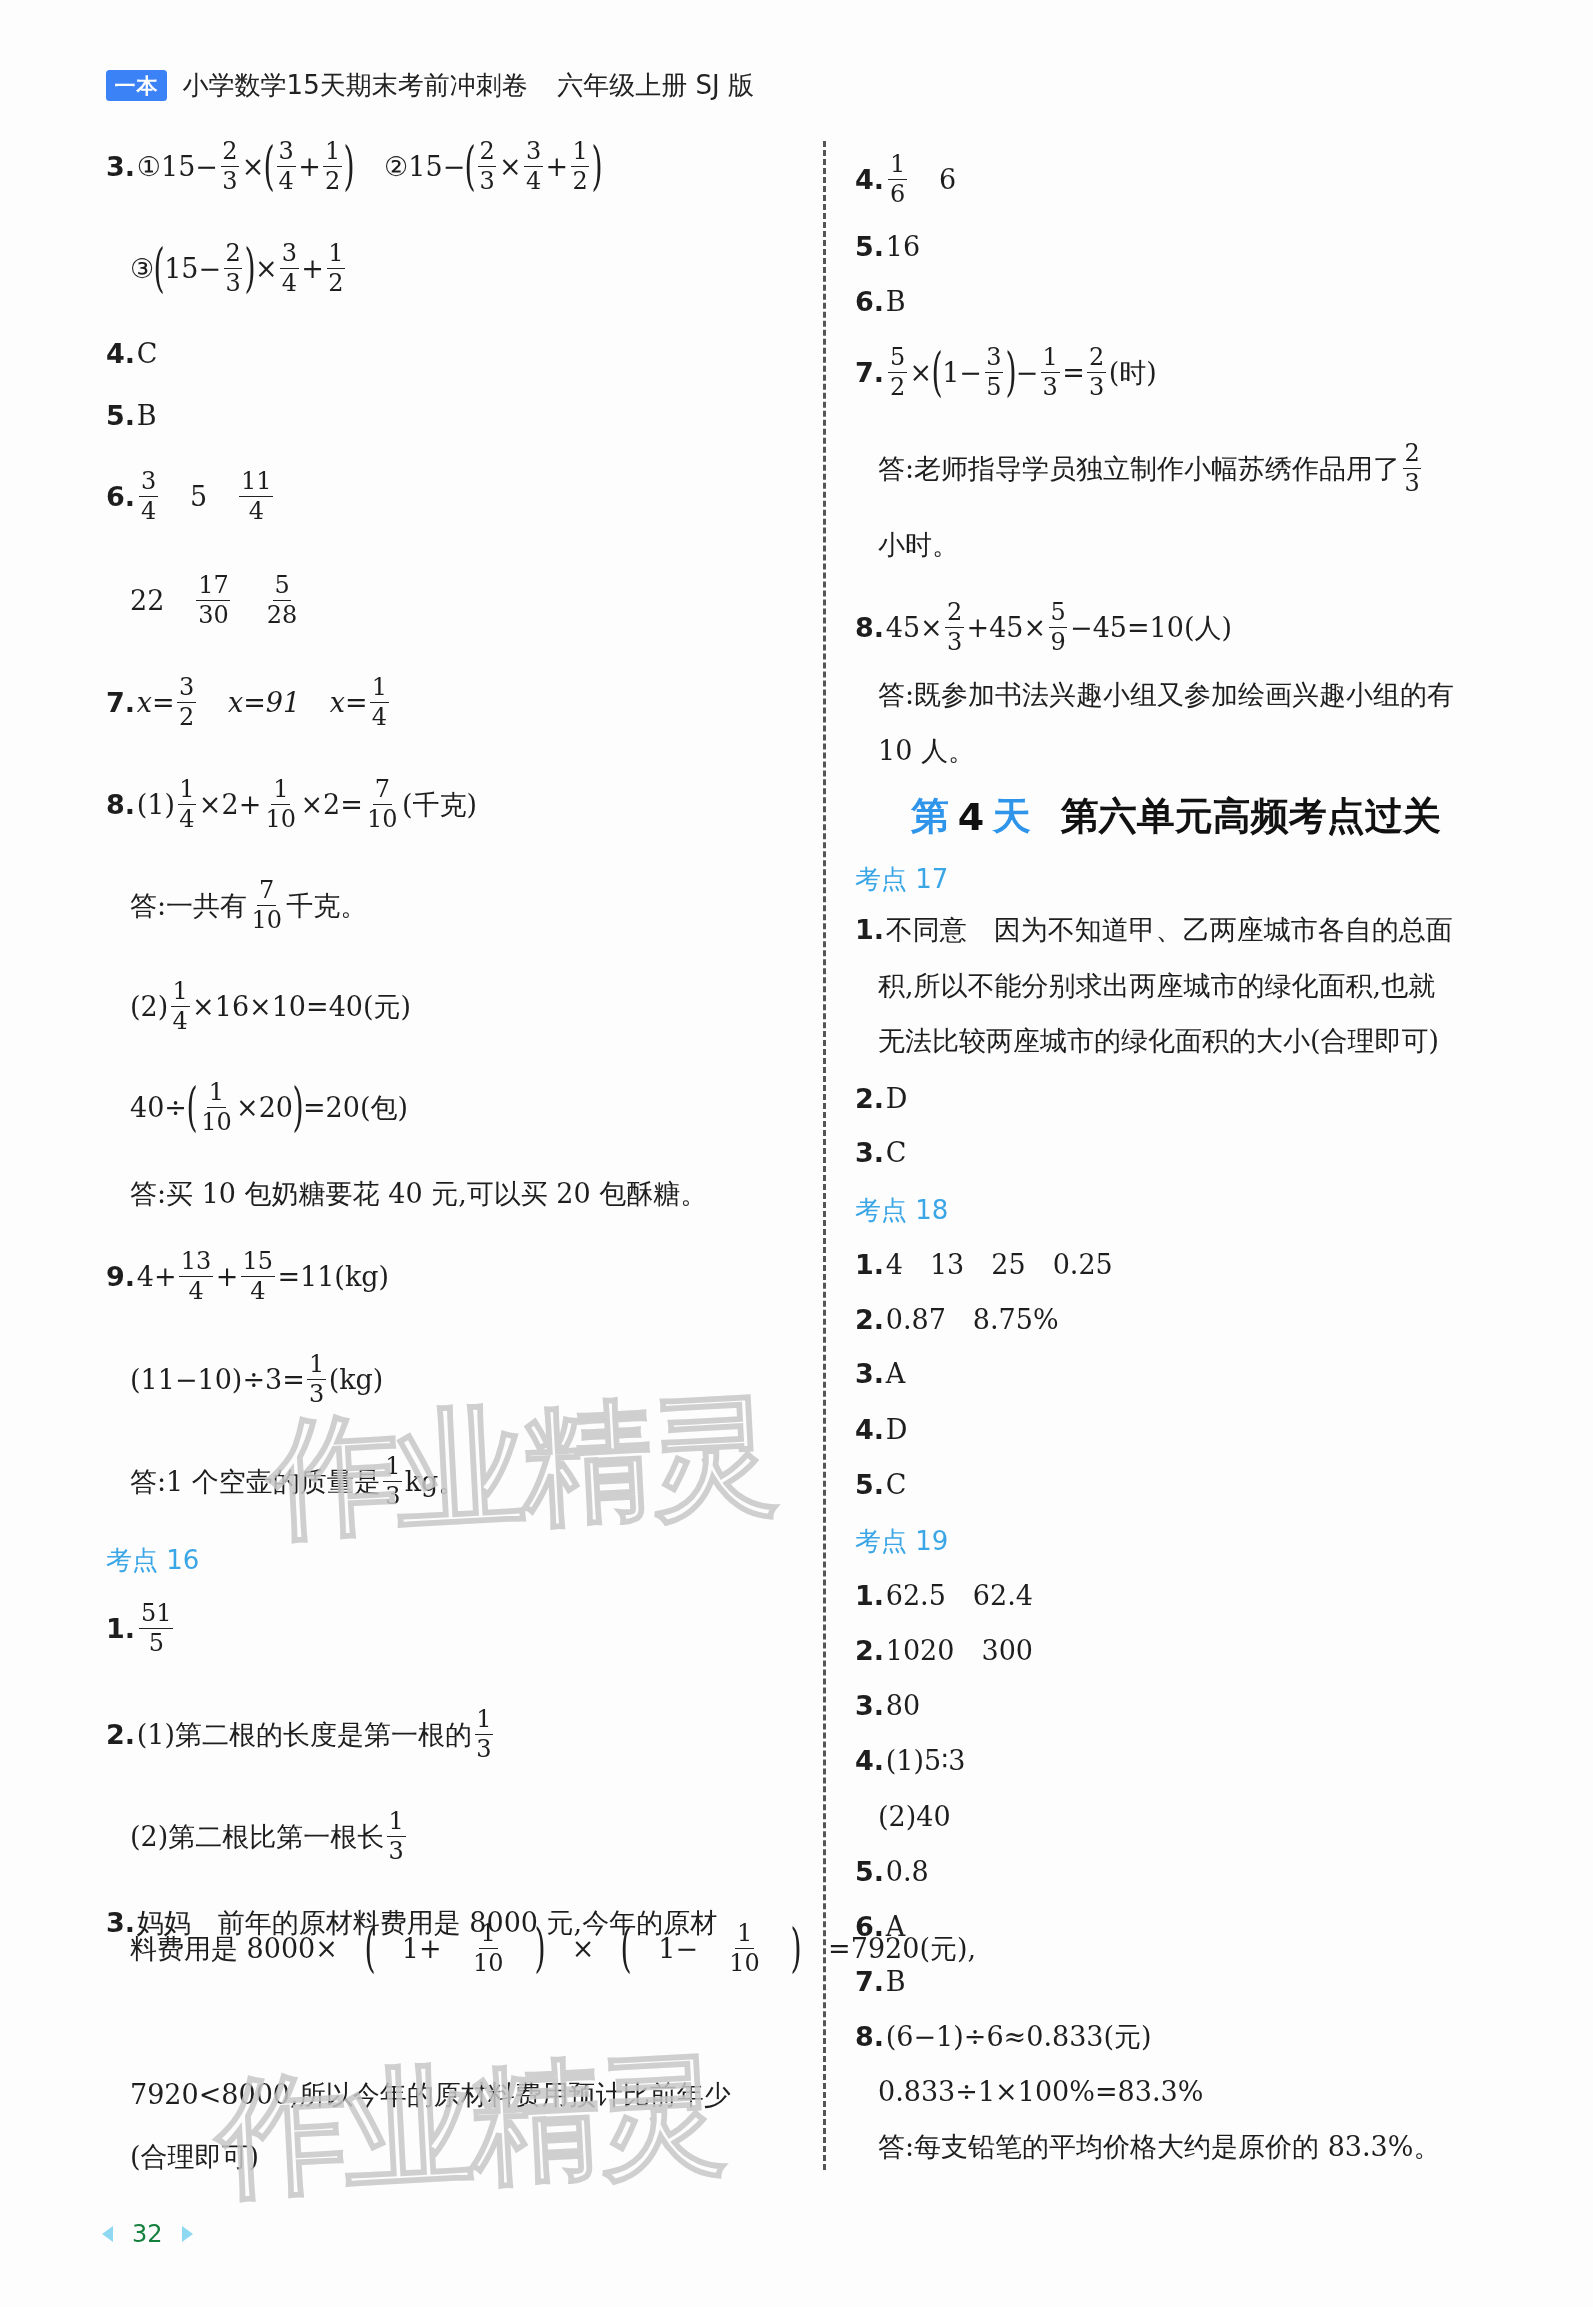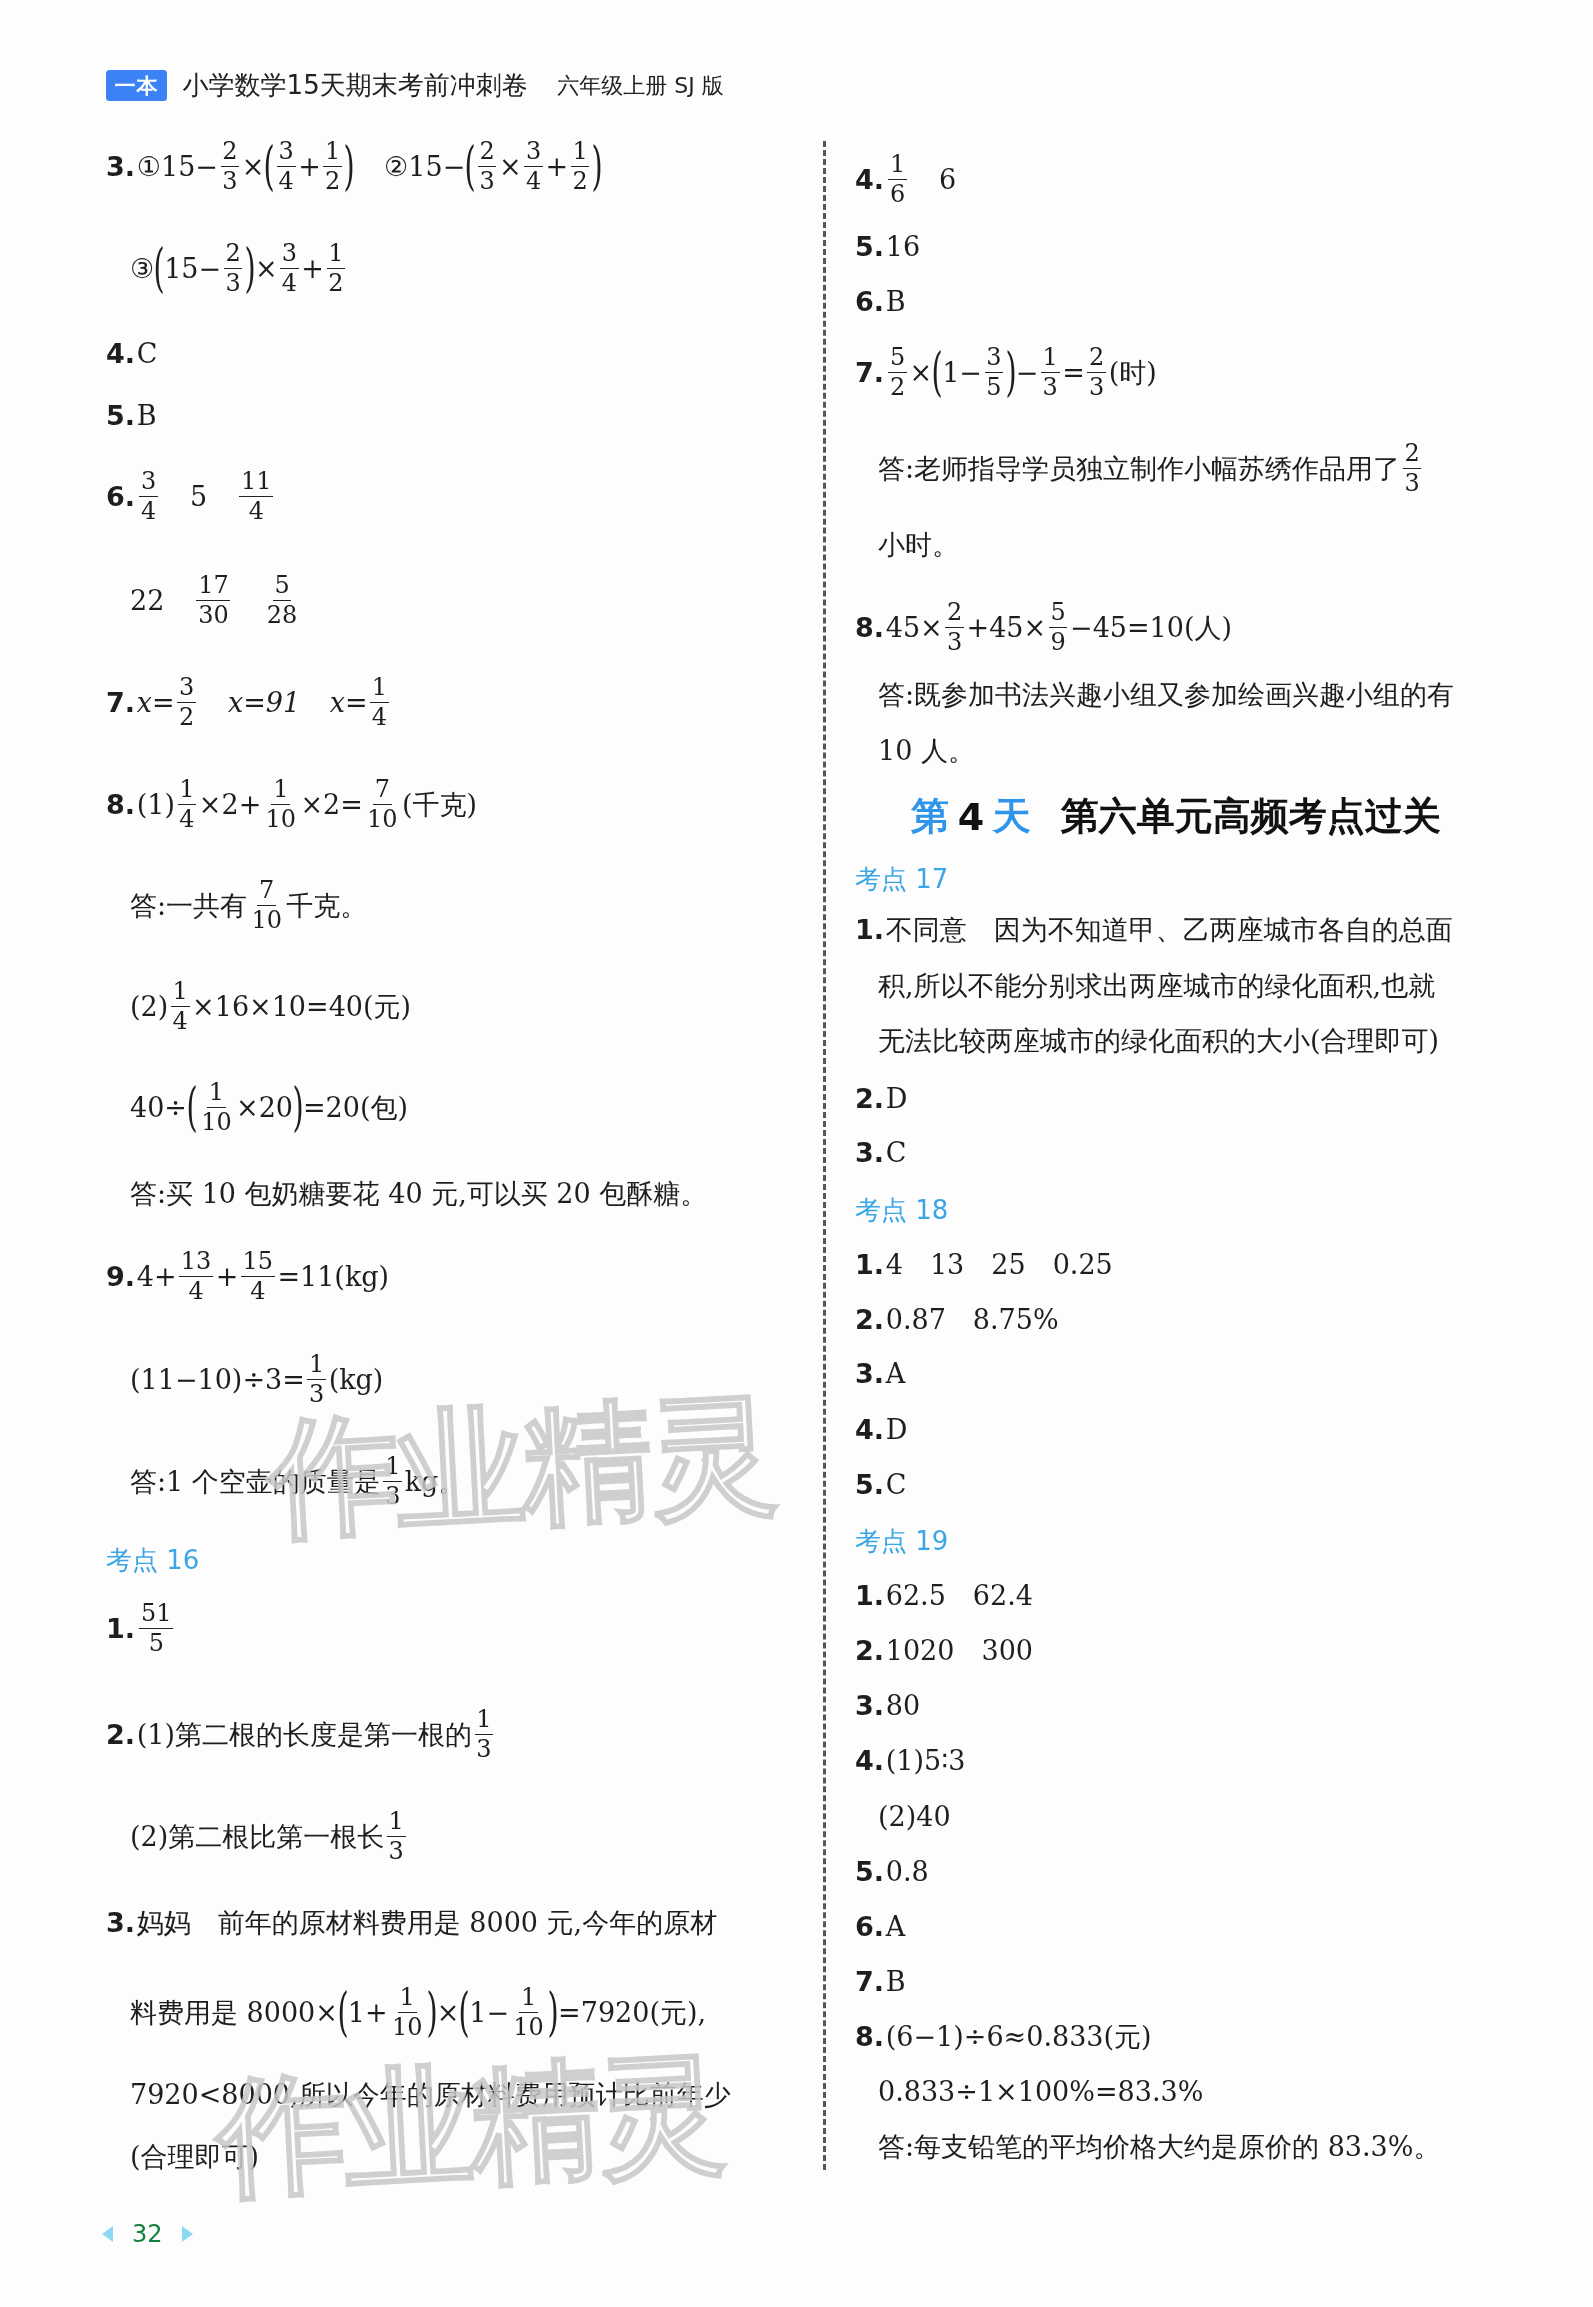--- a/index.html
+++ b/index.html
@@ -8,21 +8,21 @@
     background:#fdfdfd; color:#1e1e1e;
     font-family:"DejaVu Serif","Liberation Serif",serif;
   }
   .hdr { position:absolute; left:106px; top:68px; height:35px; display:flex; align-items:center; }
   .logo {
     width:61px; height:31px; background:#3b82f6; border-radius:3.5px;
     color:#fff; font-family:"DejaVu Sans",sans-serif; font-weight:bold;
     font-size:21px; display:flex; align-items:center; justify-content:center; letter-spacing:0.9px;
   }
   .hdr-title { margin-left:15.6px; font-family:"DejaVu Sans",sans-serif; font-size:26px; color:#222; letter-spacing:0px; }
-  .hdr-sub { margin-left:29.5px; font-family:"DejaVu Sans",sans-serif; font-size:22px; color:#222; }
+  .hdr-sub { margin-left:29.5px; font-family:"DejaVu Sans",sans-serif; font-size:26px; color:#222; }
 
   .divider {
     position:absolute; left:823px; top:141px; height:2029px; width:0;
     border-left:3.5px dashed #555;
   }
   .line { position:absolute; font-size:27px; white-space:nowrap; display:flex; align-items:center; line-height:1; }
   .num { font-family:"DejaVu Sans",sans-serif; font-weight:bold; font-size:27px; margin-right:1.7px; }
   .frac { display:inline-flex; flex-direction:column; align-items:center; vertical-align:middle; margin:0 2.6px; font-size:24px; line-height:1.05; }
   .frac .n { padding:0 1.7px 1.7px; border-bottom:1.7px solid #222; }
   .frac .d { padding:1.7px 1.7px 0; }
@@ -265,21 +265,21 @@
   <span>(2)第二根比第一根长</span>
   <span class="frac">
       <span class="n">1</span>
       <span class="d">3</span>
     </span>
 </div>
 <div class="line" style="left:106px; top:1909px;">
   <span class="num">3.</span>
   <span>妈妈　前年的原材料费用是 8000 元,今年的原材</span>
 </div>
-<div class="line" style="left:130px; top:1985px;">
+<div class="line" style="left:130px; top:1921px;gap:27px;">
   <span>料费用是 8000×</span>
   <span class="paren">(</span>
   <span>1+</span>
   <span class="frac">
       <span class="n">1</span>
       <span class="d">10</span>
     </span>
   <span class="paren">)</span>
   <span>×</span>
   <span class="paren">(</span>

